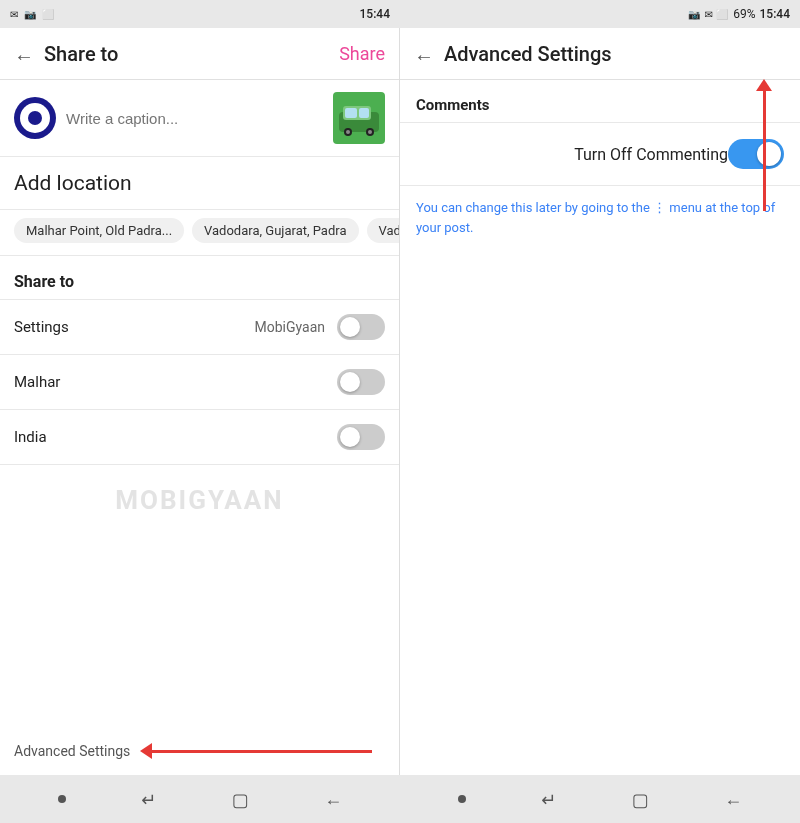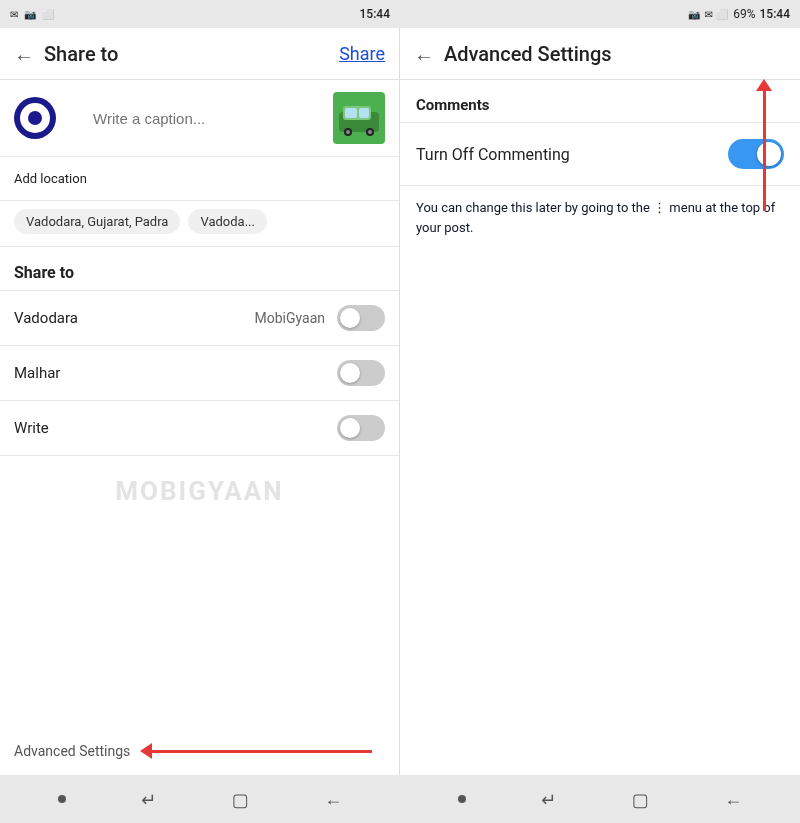--- a/index.html
+++ b/index.html
@@ -75,32 +75,30 @@
       cursor: pointer;
     }
     .header-title {
       font-size: 20px;
       font-weight: 500;
       color: #222;
       flex: 1;
     }
     .header-share {
       font-size: 18px;
-      color: #1d4ed8;
+      color: #ec4899;
       font-weight: 400;
-      text-decoration: underline;
     }
 
     
     .caption-area {
       display: flex;
       align-items: center;
       padding: 12px 14px;
       border-bottom: 1px solid #e8e8e8;
-      gap: 27px;
     }
     .avatar {
       width: 42px;
       height: 42px;
       border-radius: 50%;
       background: #1a1a8c;
       display: flex;
       align-items: center;
       justify-content: center;
       margin-right: 10px;
@@ -138,21 +136,21 @@
       display: flex;
       align-items: center;
       justify-content: center;
     }
     .car-svg { width: 48px; height: 44px; }
 
     
     .section-row {
       padding: 14px 14px;
       border-bottom: 1px solid #e8e8e8;
-      font-size: 13px;
+      font-size: 21px;
       color: #222;
     }
 
     
     .location-chips {
       display: flex;
       padding: 8px 14px 12px;
       gap: 8px;
       overflow: hidden;
       border-bottom: 1px solid #e8e8e8;
@@ -297,21 +295,21 @@
     }
     .arrow-up-line {
       width: 3px;
       height: 120px;
       background: #e53935;
     }
 
     .setting-info {
       padding: 12px 16px;
       font-size: 13px;
-      color: #0f172a;
+      color: #3b82f6;
       line-height: 1.5;
     }
 
     
     .watermark {
       position: absolute;
       top: 50%;
       left: 50%;
       transform: translate(-50%, -50%);
       font-size: 32px;
@@ -397,44 +395,45 @@
           <circle cx="13" cy="36" r="2" fill="#888"></circle>
           <circle cx="35" cy="36" r="4" fill="#222"></circle>
           <circle cx="35" cy="36" r="2" fill="#888"></circle>
         </svg>
       </div>
     </div>
 
     <div class="section-row">Add location</div>
 
     <div class="location-chips">
+      <span class="chip">Malhar Point, Old Padra...</span>
       <span class="chip">Vadodara, Gujarat, Padra</span>
       <span class="chip">Vadoda...</span>
     </div>
 
 
     <div class="share-section-label">Share to</div>
 
     <div class="share-row">
-      <span class="share-row-label">Vadodara</span>
+      <span class="share-row-label">Settings</span>
       <span class="share-account">MobiGyaan</span>
       <div class="toggle off">
         <div class="toggle-knob"></div>
       </div>
     </div>
 
     <div class="share-row">
       <span class="share-row-label">Malhar</span>
       <div class="toggle off">
         <div class="toggle-knob"></div>
       </div>
     </div>
 
     <div class="share-row">
-      <span class="share-row-label">Write</span>
+      <span class="share-row-label">India</span>
       <div class="toggle off">
         <div class="toggle-knob"></div>
       </div>
     </div>
 
     <div style="position:relative; flex:1;">
       <div class="watermark" style="position:absolute;top:20px;left:50%;transform:translateX(-50%);font-size:26px;">MOBIGYAAN</div>
     </div>
 
     <div class="advanced-row">
@@ -449,21 +448,21 @@
 
   <div class="right-panel">
 
     <div class="panel-header">
       <span class="back-arrow">←</span>
       <span class="header-title">Advanced Settings</span>
     </div>
 
     <div class="comments-label">Comments</div>
 
-    <div class="setting-row" style="position:relative;">
+    <div class="setting-row" style="position:relative;text-align:right;">
       <span class="setting-label">Turn Off Commenting</span>
       <div class="toggle-big">
         <div class="toggle-big-knob"></div>
       </div>
     </div>
 
     <div class="setting-info">You can change this later by going to the ⋮ menu at the top of your post.</div>
 
     <div style="position:relative; height:0;">
       <div style="position:absolute; right:28px; top:-170px; display:flex; flex-direction:column; align-items:center;">

